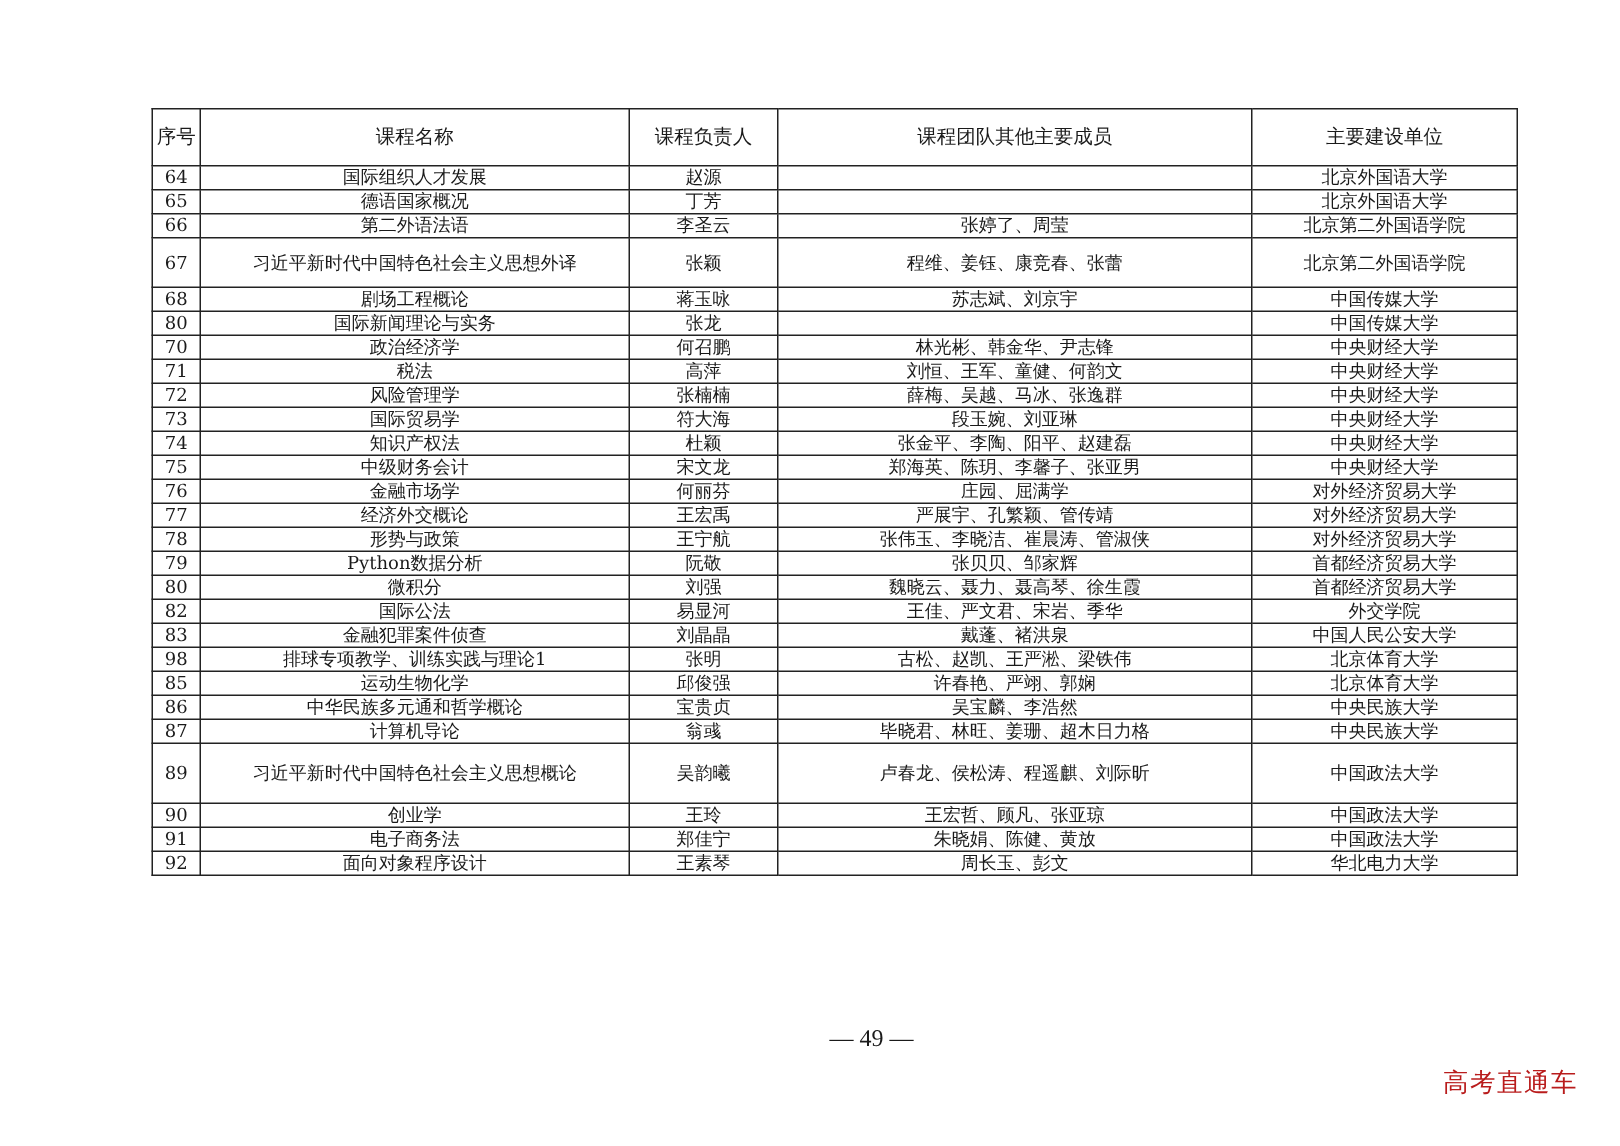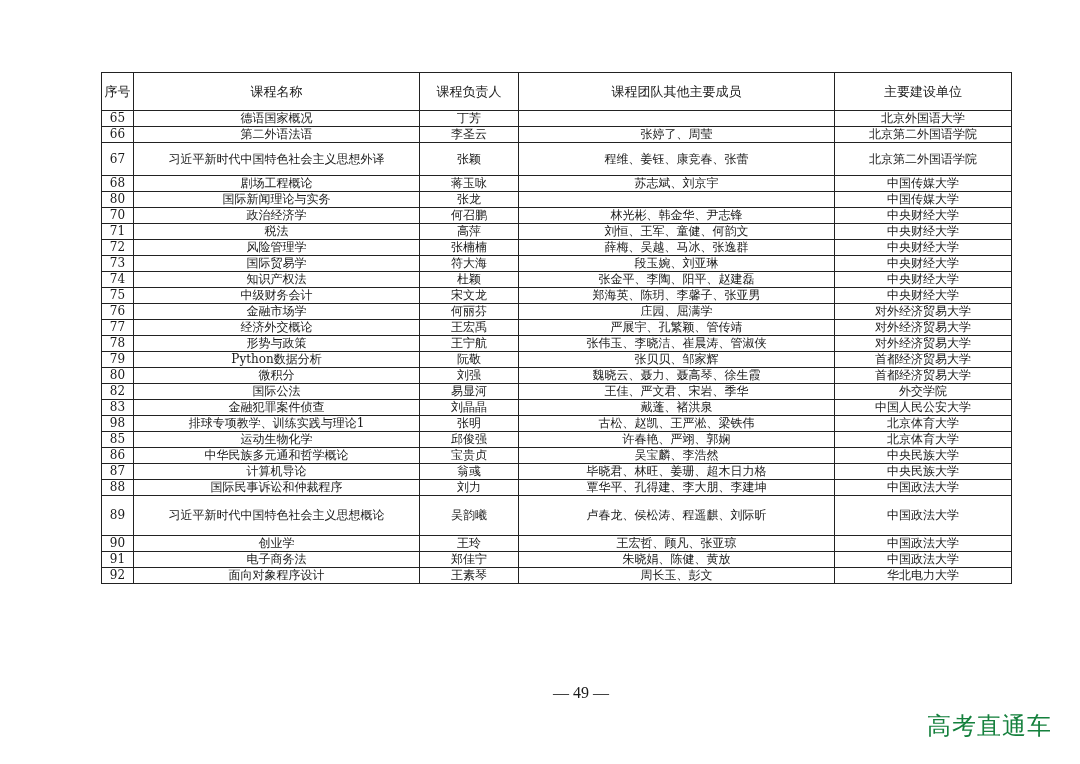--- a/index.html
+++ b/index.html
@@ -13,21 +13,21 @@
     border: 1.5px solid #222; text-align: center; vertical-align: middle;
     padding: 0 2px; white-space: nowrap; overflow: hidden;
     font-size: 12px; line-height: 15px;
   }
   th { height: 37px; font-size: 13px; font-family: "DejaVu Sans", "Liberation Sans", sans-serif; font-weight: normal; }
   td { height: 15px; }
   tr.tall td { height: 32px; }
   tr.taller td { height: 39px; }
   col.c0 { width: 32px; } col.c1 { width: 286px; } col.c2 { width: 99px; } col.c3 { width: 316px; } col.c4 { width: 177px; }
   .page-number { position: absolute; left: 0; width: 1080px; top: 684px; text-align: center; font-size: 16px; font-family: "Liberation Serif", serif; padding-left: 41px; }
-  .watermark { position: absolute; right: 28px; top: 710px; font-size: 24px; color: #15803d; font-family: "DejaVu Sans", sans-serif; letter-spacing: 1px; }
+  .watermark { position: absolute; right: 28px; top: 710px; font-size: 17px; color: #b91c1c; font-family: "DejaVu Sans", sans-serif; letter-spacing: 1px; }
 </style>
 </head>
 <body>
 
 <div class="table-wrap">
   <table>
     <colgroup>
         <col class="c0">
         <col class="c1">
         <col class="c2">
@@ -38,20 +38,27 @@
       <tr>
         <th>序号</th>
         <th>课程名称</th>
         <th>课程负责人</th>
         <th>课程团队其他主要成员</th>
         <th>主要建设单位</th>
       </tr>
     </thead>
     <tbody id="tbody">
         <tr>
+          <td>64</td>
+          <td>国际组织人才发展</td>
+          <td>赵源</td>
+          <td></td>
+          <td>北京外国语大学</td>
+        </tr>
+        <tr>
           <td>65</td>
           <td>德语国家概况</td>
           <td>丁芳</td>
           <td></td>
           <td>北京外国语大学</td>
         </tr>
         <tr>
           <td>66</td>
           <td>第二外语法语</td>
           <td>李圣云</td>
@@ -190,27 +197,20 @@
           <td>宝贵贞</td>
           <td>吴宝麟、李浩然</td>
           <td>中央民族大学</td>
         </tr>
         <tr>
           <td>87</td>
           <td>计算机导论</td>
           <td>翁彧</td>
           <td>毕晓君、林旺、姜珊、超木日力格</td>
           <td>中央民族大学</td>
-        </tr>
-        <tr>
-          <td>88</td>
-          <td>国际民事诉讼和仲裁程序</td>
-          <td>刘力</td>
-          <td>覃华平、孔得建、李大朋、李建坤</td>
-          <td>中国政法大学</td>
         </tr>
         <tr class="taller">
           <td>89</td>
           <td>习近平新时代中国特色社会主义思想概论</td>
           <td>吴韵曦</td>
           <td>卢春龙、侯松涛、程遥麒、刘际昕</td>
           <td>中国政法大学</td>
         </tr>
         <tr>
           <td>90</td>

